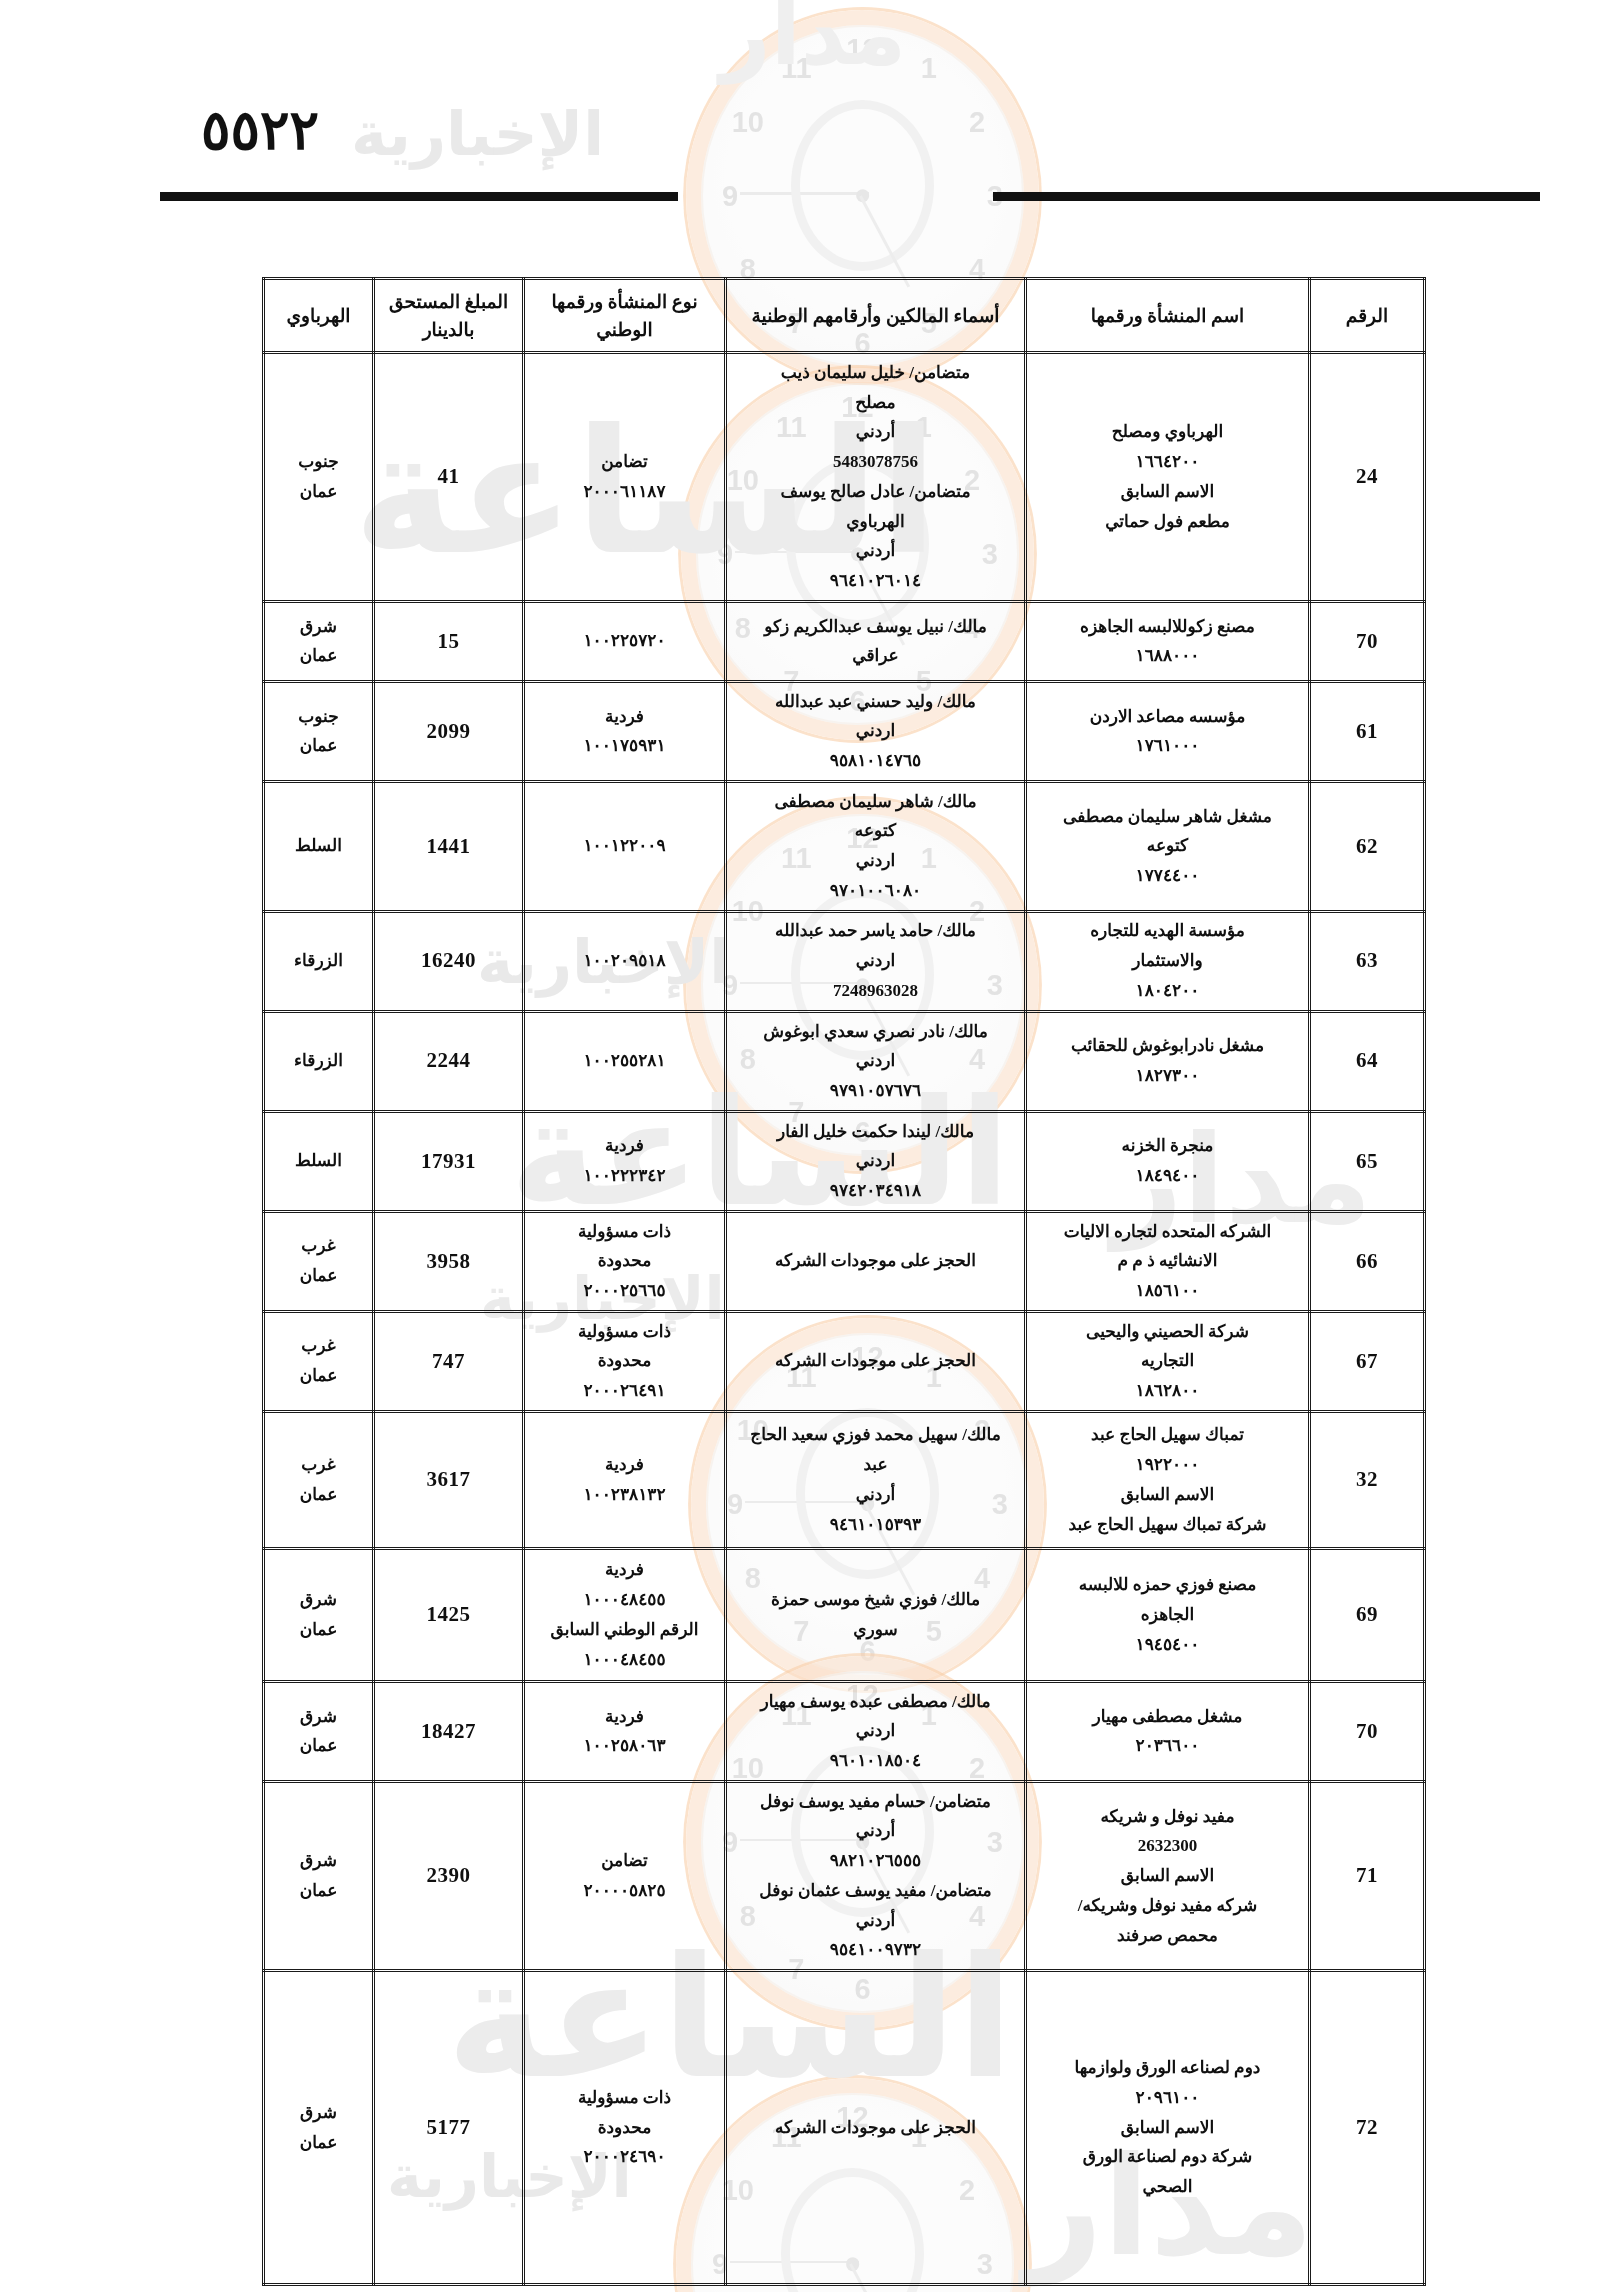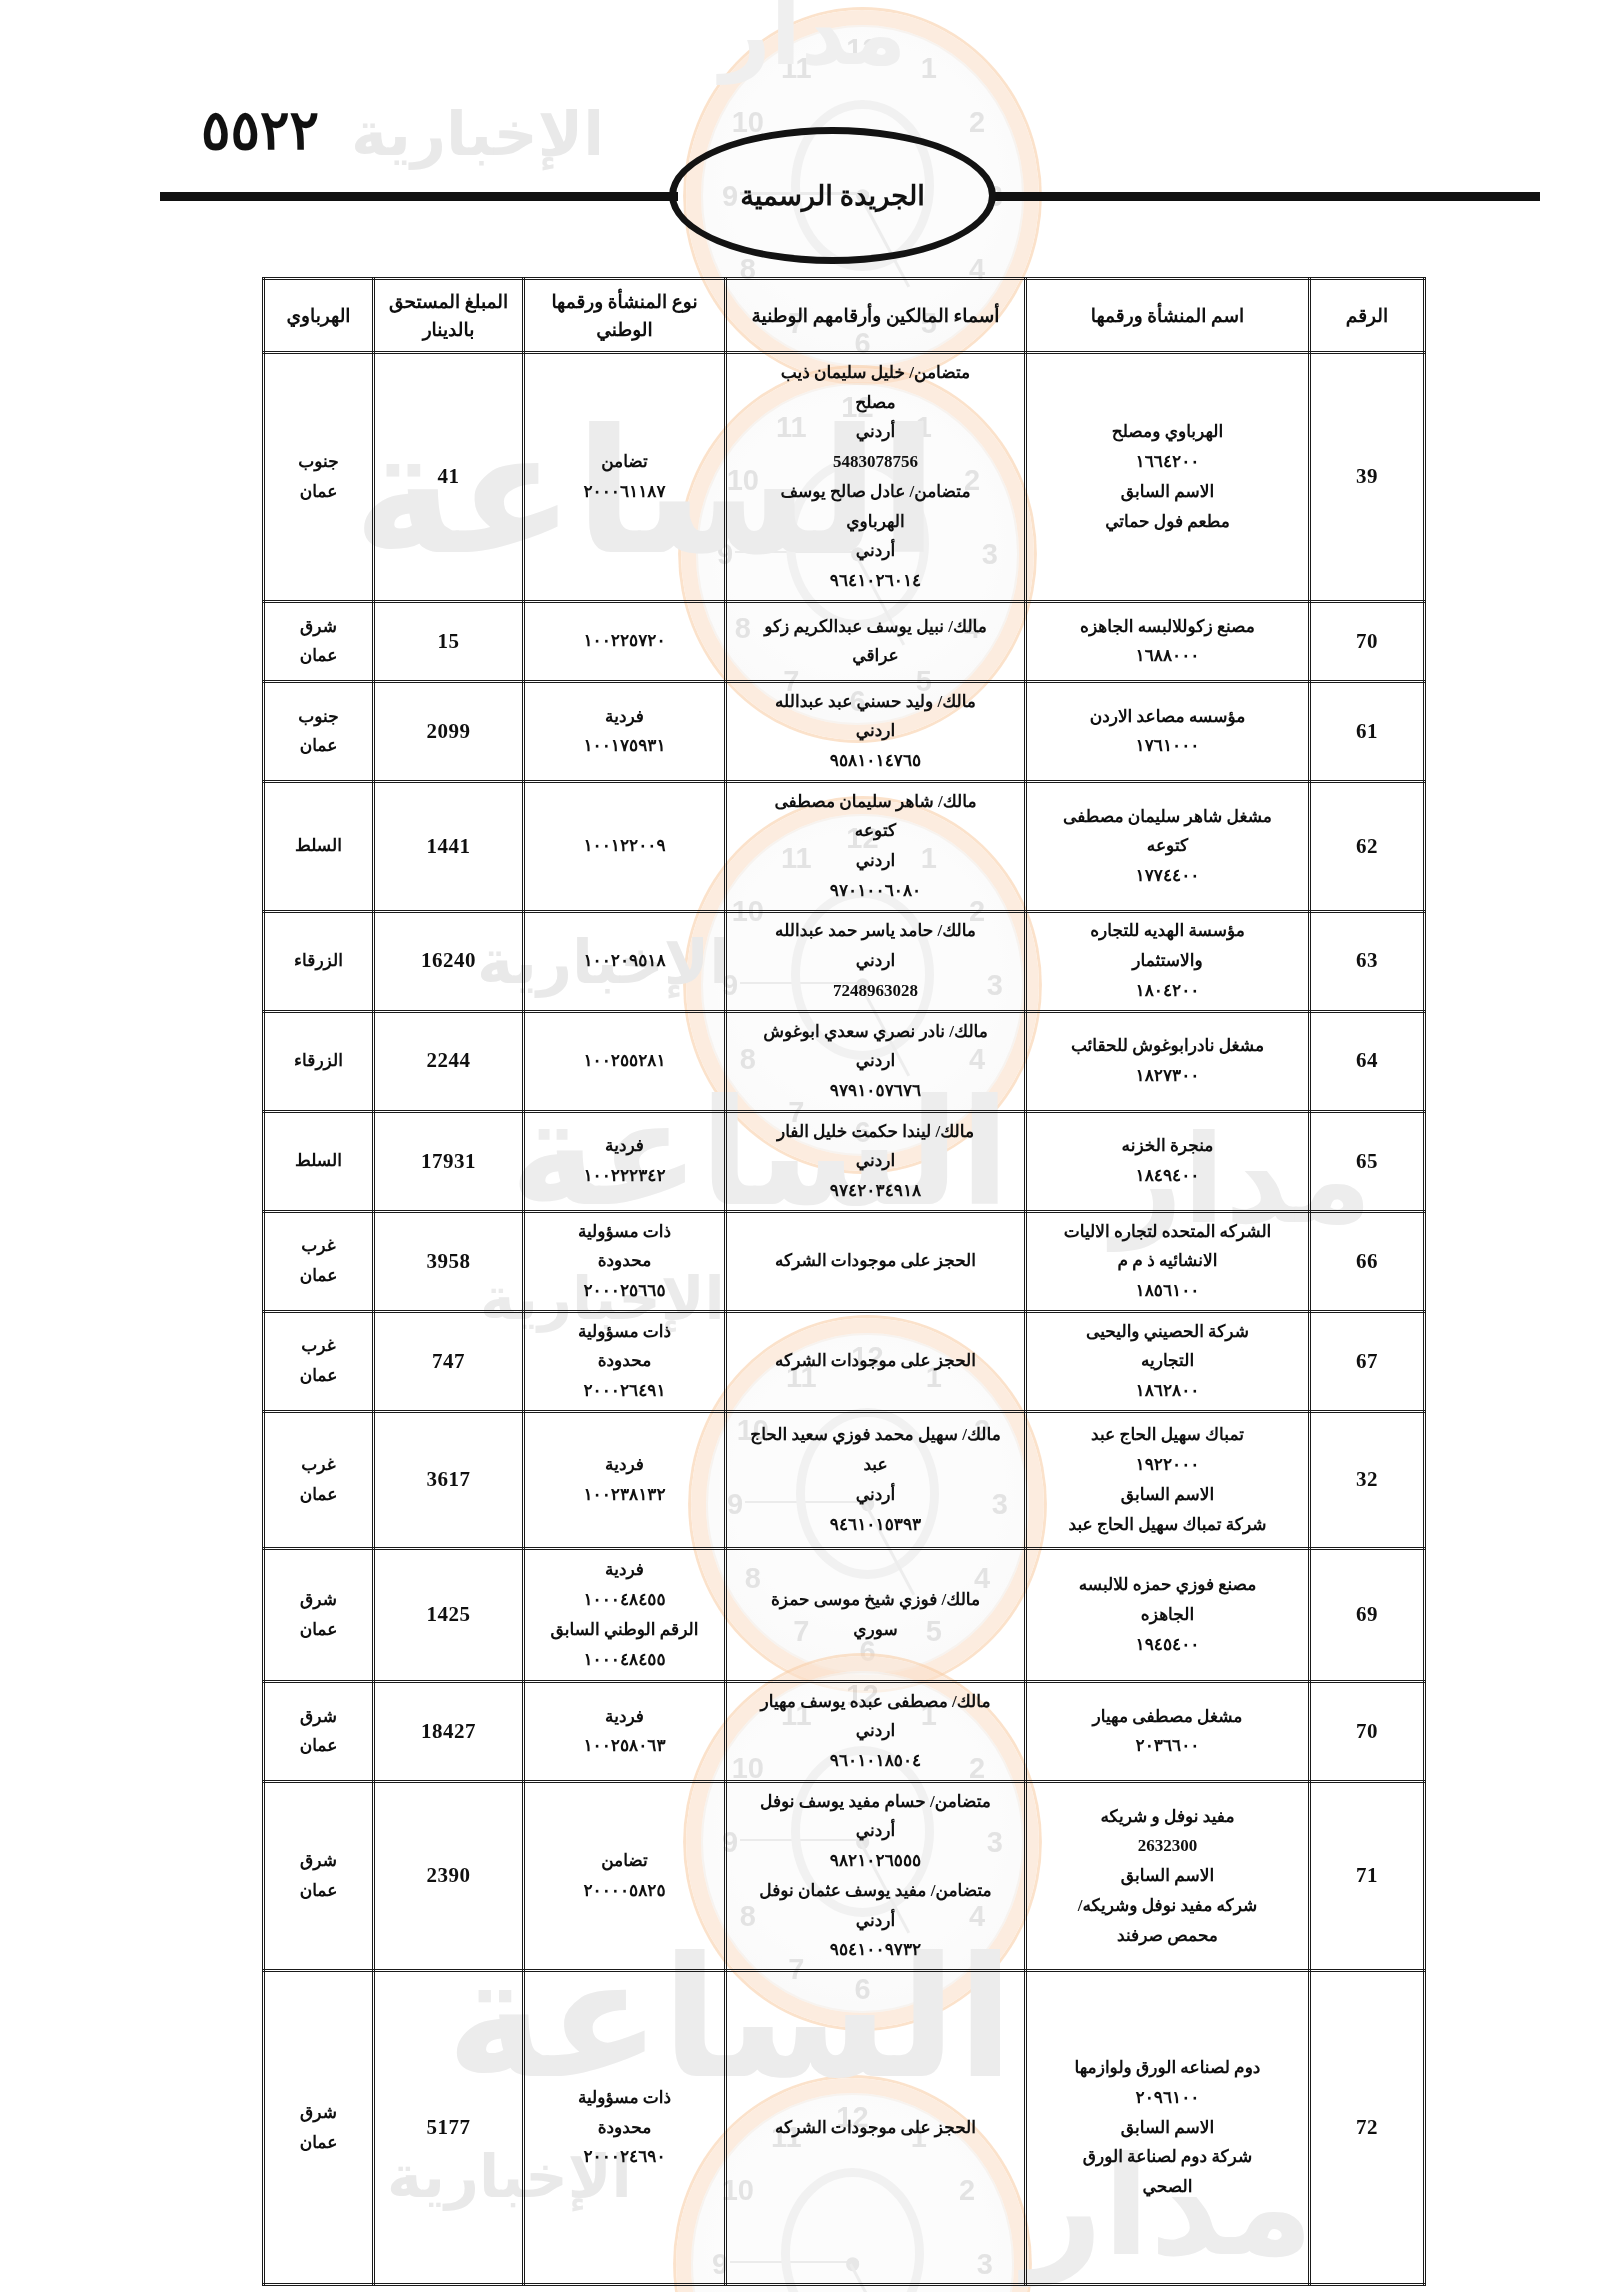--- a/index.html
+++ b/index.html
@@ -152,23 +152,20 @@
     <span class="wm-word" style="left:1112px; top:1108px; font-size:123px; color:#ededed;">مدار</span>
     <span class="wm-word" style="left:480px; top:1264px; font-size:59px; color:#ebebeb;">الإخبارية</span>
     <span class="wm-word" style="left:446px; top:1921px; font-size:167px; color:#ececec;">الساعة</span>
     <span class="wm-word" style="left:387px; top:2142px; font-size:59px; color:#e9e9e9;">الإخبارية</span>
     <span class="wm-word" style="left:1024px; top:2127px; font-size:137px; color:#ededed;">مدار</span>
   </div>
 
   <div class="page-number">٥٥٢٢</div>
   <div class="rule left"></div>
   <div class="rule right"></div>
-  <div class="title-oval">
-    <span class="t">الجريدة الرسمية</span>
-  </div>
 
   <table class="gz">
     <colgroup>
       <col class="c-no">
         <col class="c-name">
         <col class="c-own">
       <col class="c-type">
         <col class="c-amt">
         <col class="c-addr">
     </colgroup>
@@ -177,21 +174,21 @@
       <th>الرقم</th>
       <th>اسم المنشأة ورقمها</th>
       <th>أسماء المالكين وأرقامهم الوطنية</th>
       <th>نوع المنشأة ورقمها
 الوطني</th>
       <th>المبلغ المستحق
 بالدينار</th>
       <th>الهرباوي</th>
     </tr>
     <tr style="height:225px;">
-      <td class="lat">39</td>
+      <td class="lat">24</td>
       <td>الهرباوي ومصلح
 ١٦٦٤٢٠٠
 الاسم السابق
 مطعم فول حماتي</td>
       <td>متضامن/ خليل سليمان ذيب
 مصلح
 أردني
 5483078756
 متضامن/ عادل صالح يوسف
 الهرباوي

